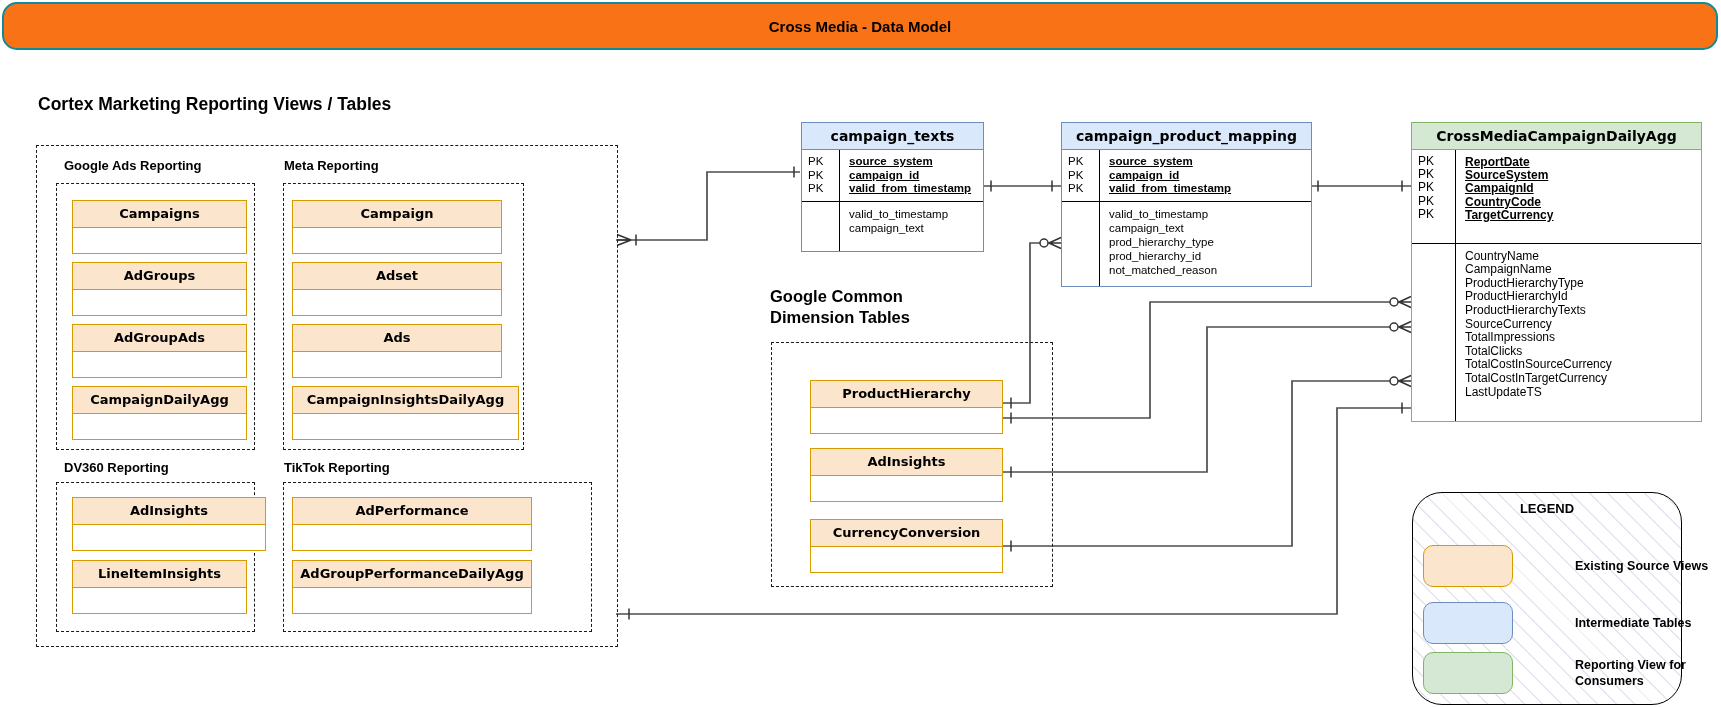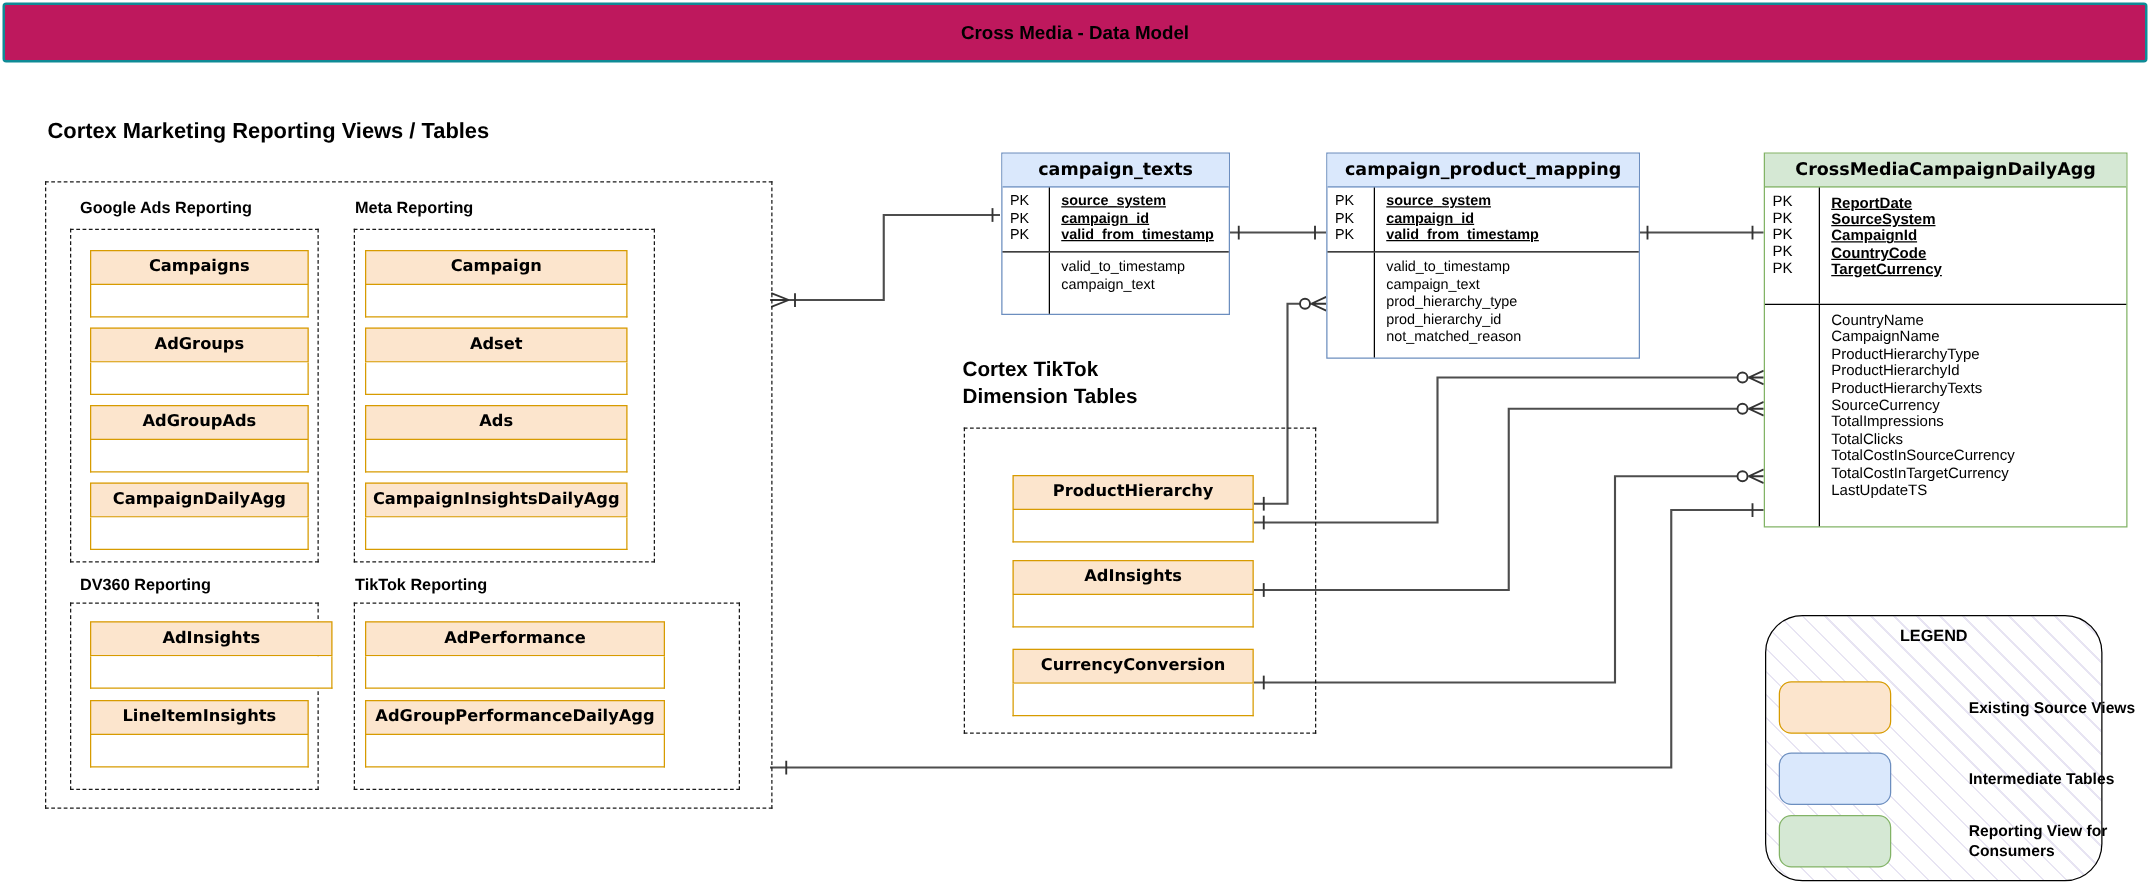--- a/index.html
+++ b/index.html
@@ -1,21 +1,21 @@
 <!DOCTYPE html>
 <html><head>
 <meta charset="utf-8">
 <style>
   html,body{margin:0;padding:0;background:#fff;}
   body{font-family:"Liberation Sans",sans-serif;color:#000;}
   #canvas{position:relative;width:1721px;height:707px;overflow:hidden;background:#fff;}
 
   
   .banner{position:absolute;left:2px;top:2px;width:1712px;height:44px;
-    background:#be185d;border:2px solid #0f8a96;border-radius:3px;
+    background:#f97316;border:2px solid #0f8a96;border-radius:15px;
     display:flex;align-items:center;justify-content:center;}
   .banner-title{font-weight:bold;font-size:15px;font-family:"Liberation Sans",sans-serif;}
 
   
   .h-left{position:absolute;left:38px;top:94px;font-size:17.5px;font-weight:bold;}
   .h-dim{position:absolute;left:770px;top:286px;font-size:16.5px;font-weight:bold;line-height:21px;}
   .grp-label{position:absolute;font-size:13px;font-weight:bold;}
 
   
   .dashed{position:absolute;border:1.6px dashed #1a1a1a;background:transparent;}
@@ -204,21 +204,21 @@
             <div class="fld">TotalImpressions</div>
             <div class="fld">TotalClicks</div>
             <div class="fld">TotalCostInSourceCurrency</div>
             <div class="fld">TotalCostInTargetCurrency</div>
             <div class="fld">LastUpdateTS</div>
           </div>
       </div>
     </div>
 
     <div class="h-dim">
-      <div>Cortex TikTok</div>
+      <div>Google Common</div>
       <div>Dimension Tables</div>
     </div>
     <div class="dashed" style="left:771px;top:342px;width:280px;height:243px;"></div>
 
     <div class="entity" style="left:810px;top:380px;width:193px;">
       <div class="entity-hd">ProductHierarchy</div>
       <div class="entity-bd"></div>
     </div>
     <div class="entity" style="left:810px;top:448px;width:193px;">
       <div class="entity-hd">AdInsights</div>
@@ -266,21 +266,21 @@
         <div class="entity-bd"></div>
       </div>
       <div class="entity" style="left: 292px; top: 262px; width: 210px;">
         <div class="entity-hd">Adset</div>
         <div class="entity-bd"></div>
       </div>
       <div class="entity" style="left: 292px; top: 324px; width: 210px;">
         <div class="entity-hd">Ads</div>
         <div class="entity-bd"></div>
       </div>
-      <div class="entity" style="left: 292px; top: 386px; width: 210px;">
+      <div class="entity" style="left: 292px; top: 386px; width: 227px;">
         <div class="entity-hd">CampaignInsightsDailyAgg</div>
         <div class="entity-bd"></div>
       </div>
       <div class="entity" style="left: 72px; top: 497px; width: 194px;">
         <div class="entity-hd">AdInsights</div>
         <div class="entity-bd"></div>
       </div>
       <div class="entity" style="left: 72px; top: 560px; width: 175px; border-radius: 11px;">
         <div class="entity-hd">LineItemInsights</div>
         <div class="entity-bd"></div>

